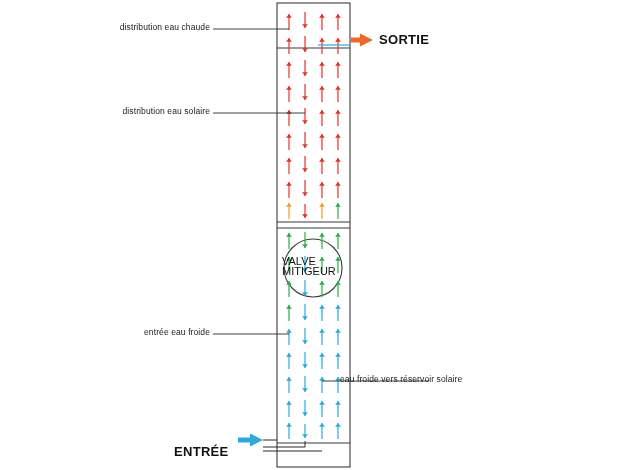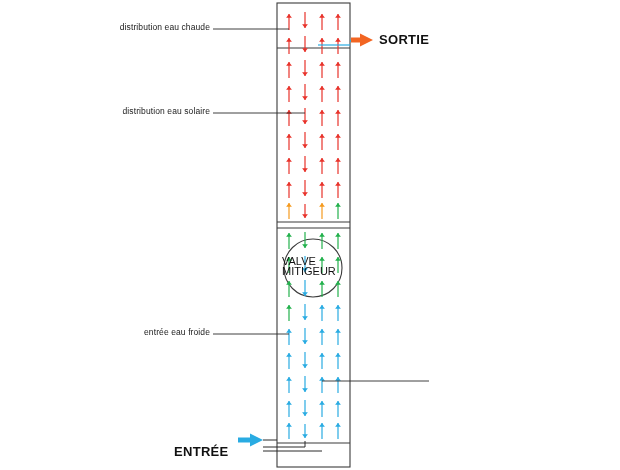--- a/index.html
+++ b/index.html
@@ -214,20 +214,21 @@
       <path d="M429,381 L322,381"></path>
     </g>
   </svg>
 
   <div class="lbl lbl-right" style="left:98px; top:22px; width:112px;">distribution eau chaude</div>
 
   <div class="lbl lbl-right" style="left:100px; top:106px; width:110px;">distribution eau solaire</div>
 
   <div class="lbl lbl-right" style="left:118px; top:327px; width:92px;">entrée eau froide</div>
 
+  <div class="lbl" style="left:340px; top:374px;">eau froide vers réservoir solaire</div>
 
   <div class="lbl big" style="left:379px; top:32px;">SORTIE</div>
 
   <div class="lbl big" style="left:174px; top:444px;">ENTRÉE</div>
 
   <div class="valve-text" style="left:282px; top:256px;">VALVE</div>
   <div class="valve-text" style="left:282px; top:266px;">MITIGEUR</div>
 
 </div>
 

